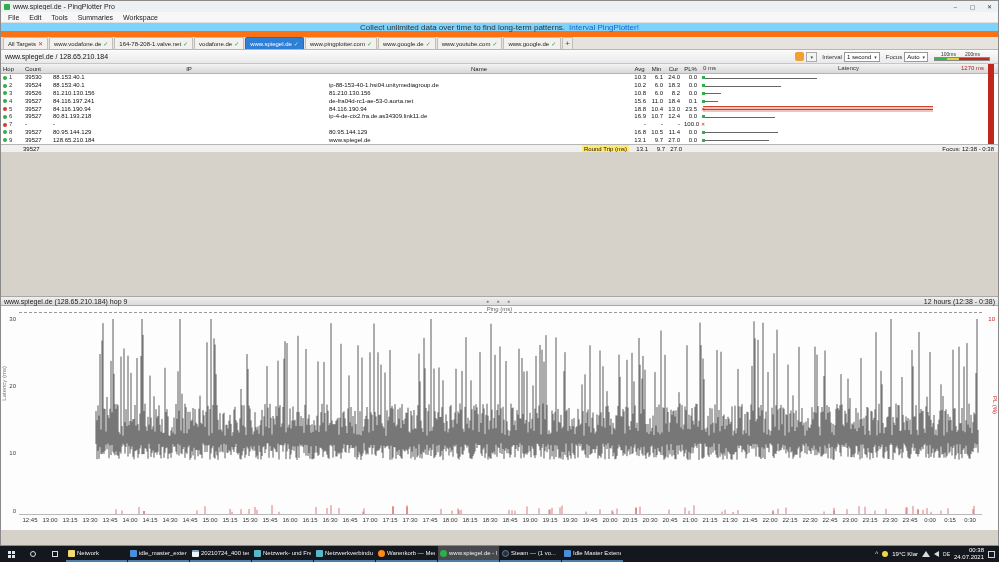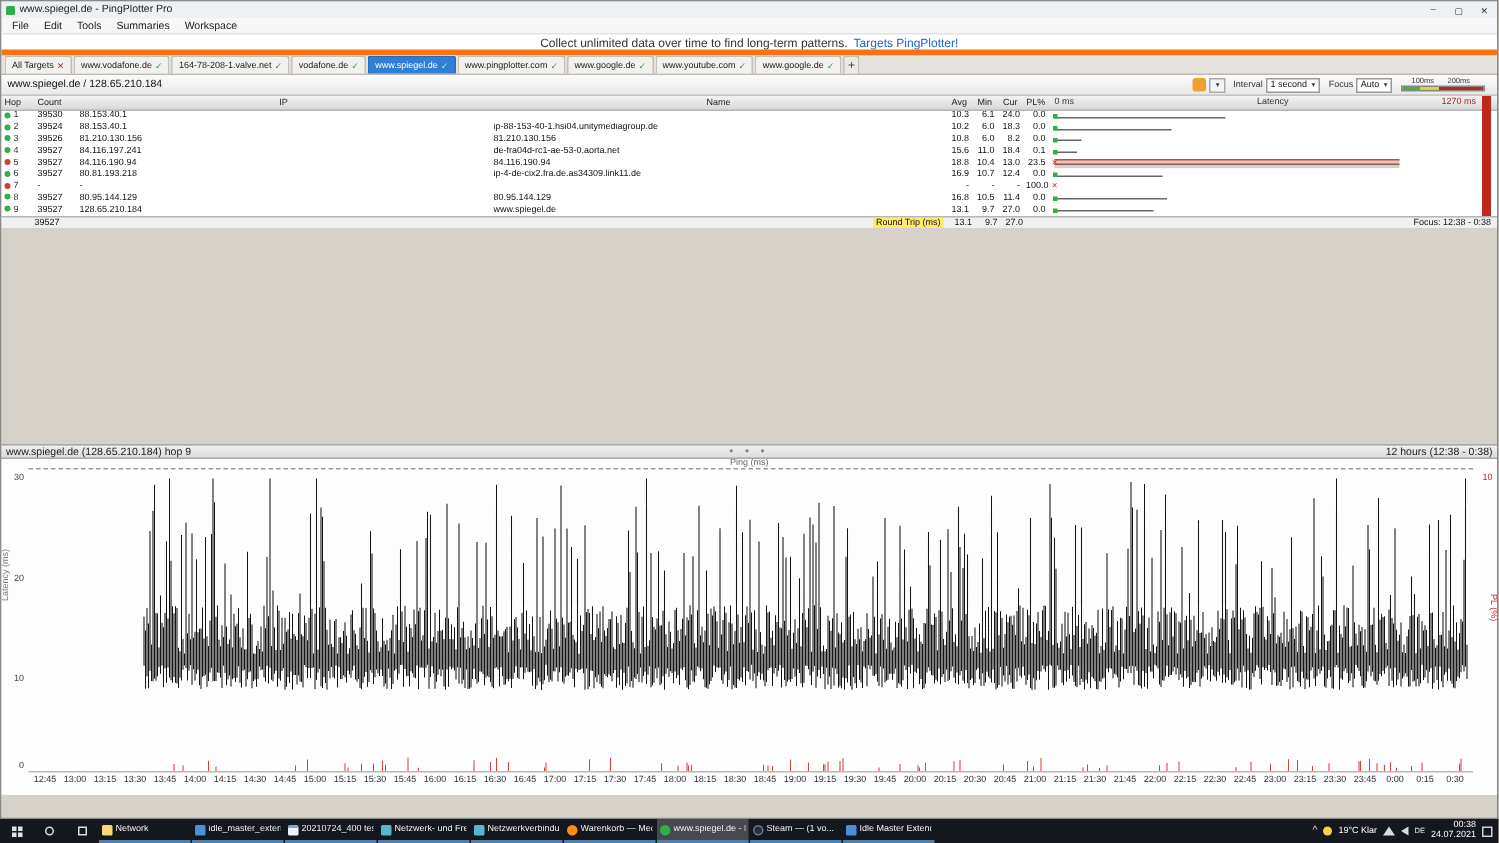--- a/index.html
+++ b/index.html
@@ -6,21 +6,21 @@
   body{width:999px;height:562px;overflow:hidden;background:#d6d2ca;font-family:"Liberation Sans",sans-serif;position:relative;}
   *{box-sizing:border-box;}
   .win{position:absolute;left:0;top:0;right:0;height:546px;background:#d6d2ca;border:1px solid #8a8a8a;display:flex;flex-direction:column;}
   .titlebar{height:11px;background:#eef1f4;display:flex;align-items:center;font-size:7px;color:#222;flex:0 0 auto;}
   .app-ico{width:6px;height:6px;background:#2fae4a;border-radius:1px;margin:0 3px;flex:0 0 auto;}
   .title-text{flex:1;white-space:nowrap;overflow:hidden;}
   .winbtns{display:flex;height:100%;}
   .winbtn{width:17px;display:flex;align-items:center;justify-content:center;font-size:6px;color:#333;}
   .menubar{height:11px;background:#f7f7f7;border-bottom:1px solid #e0e0e0;display:flex;align-items:center;font-size:7px;color:#222;flex:0 0 auto;padding-left:2px;}
   .menu-item{padding:0 5px;}
-  .notice{height:14px;background:#ffffff;border-bottom:4px solid #f97316;display:flex;align-items:center;justify-content:center;font-size:8px;color:#333;gap:4px;flex:0 0 auto;}
+  .notice{height:14px;background:#7dd3fc;border-bottom:6px solid #f97316;display:flex;align-items:center;justify-content:center;font-size:8px;color:#333;gap:4px;flex:0 0 auto;}
   .notice .lnk{color:#1a66cc;}
   .tabbar{height:13px;background:#e6e3de;border-bottom:1px solid #b9b6b0;display:flex;align-items:flex-end;padding-left:2px;font-size:6px;flex:0 0 auto;}
   .tabs{display:flex;align-items:flex-end;}
   .tab{height:12px;display:flex;align-items:center;gap:2px;padding:0 4px;background:#f2f1ee;border:1px solid #c2bfb9;border-bottom:none;margin-right:1px;color:#222;border-radius:2px 2px 0 0;white-space:nowrap;}
   .tab.active{background:#2f7fd6;color:#fff;border-color:#2a6cb4;}
   .tab .glyph{font-size:6px;}
   .newtab{width:11px;height:12px;display:flex;align-items:center;justify-content:center;background:#eceae6;border:1px solid #c2bfb9;border-bottom:none;color:#444;font-size:8px;border-radius:2px 2px 0 0;}
   .targetbar{height:14px;background:linear-gradient(#fbfbfb,#e9e9e9);border-bottom:1px solid #c6c6c6;display:flex;align-items:center;font-size:7px;color:#111;flex:0 0 auto;padding:0 4px;}
   .target-title{flex:1;white-space:nowrap;}
   .alarm{width:9px;height:9px;background:#f0a030;border-radius:2px;margin-right:2px;flex:0 0 auto;}
@@ -124,21 +124,21 @@
   <div class="menubar">
       <div class="menu-item">File</div>
       <div class="menu-item">Edit</div>
       <div class="menu-item">Tools</div>
       <div class="menu-item">Summaries</div>
       <div class="menu-item">Workspace</div>
     </div>
 
   <div class="notice">
     <span>Collect unlimited data over time to find long-term patterns.</span>
-    <span class="lnk">Targets PingPlotter!</span>
+    <span class="lnk">Interval PingPlotter!</span>
   </div>
 
   <div class="tabbar">
     <div class="tabs">
         <div class="tab">
           <span>All Targets</span>
           <span class="glyph" style="color: rgb(176, 58, 46);">✕</span>
         </div>
         <div class="tab">
           <span>www.vodafone.de</span>

